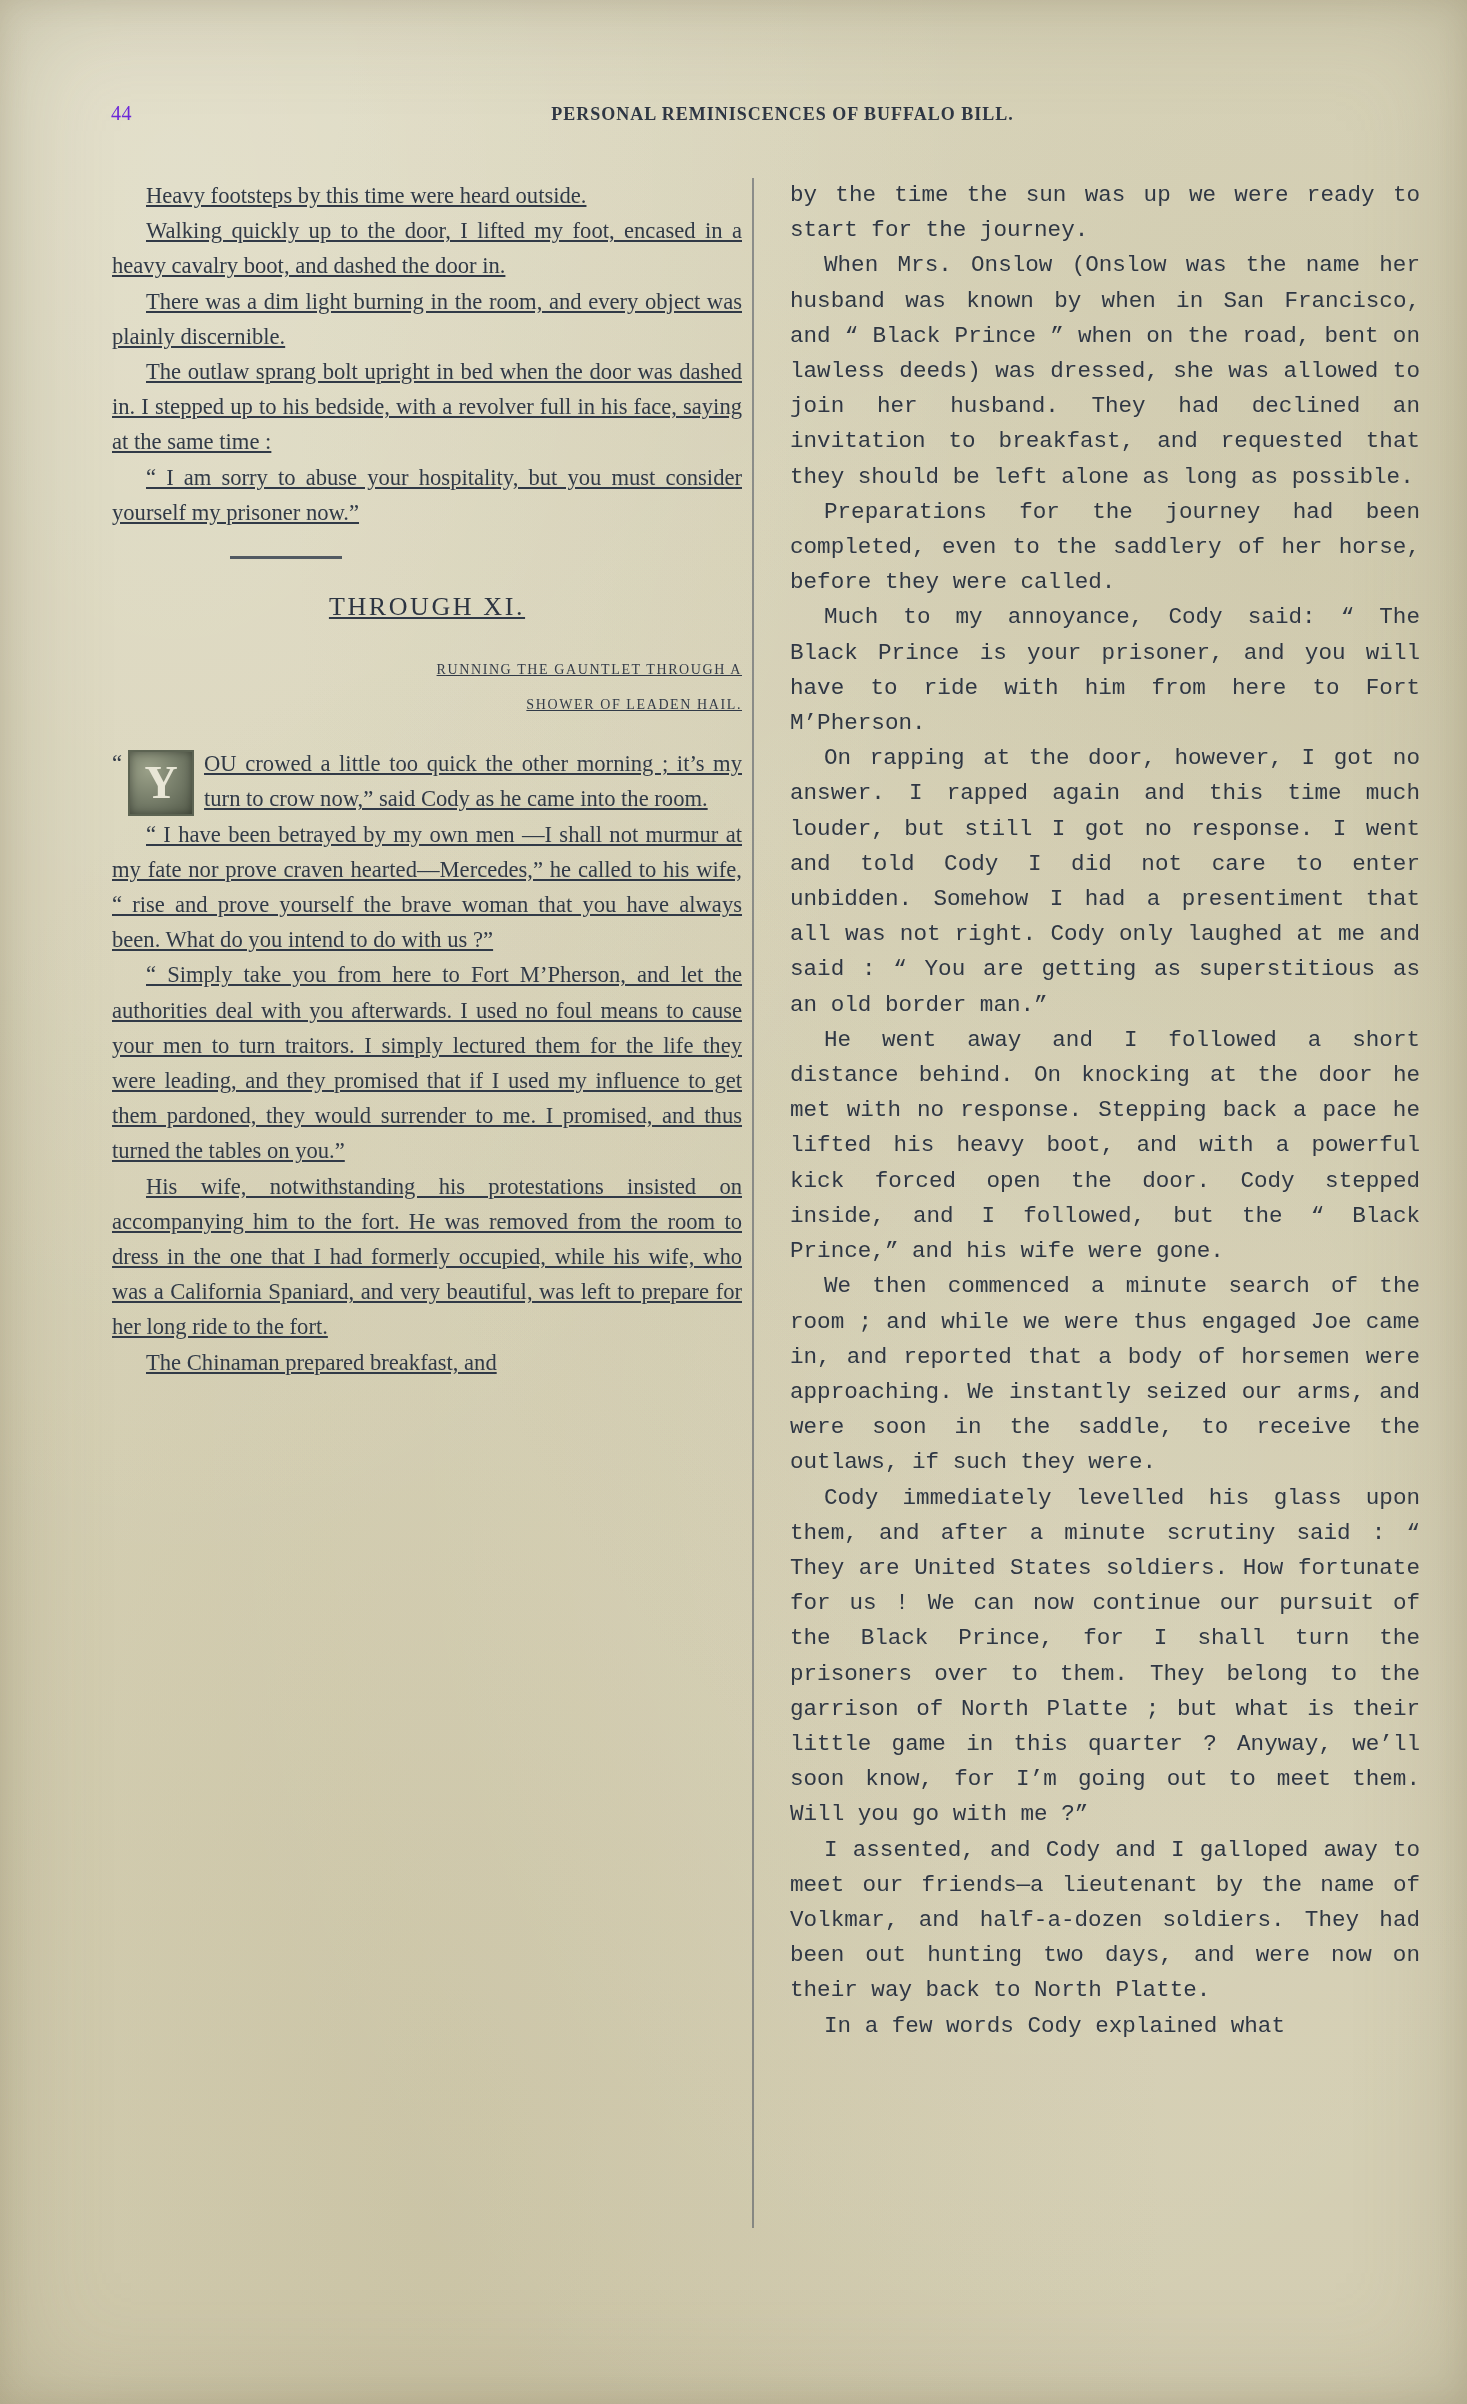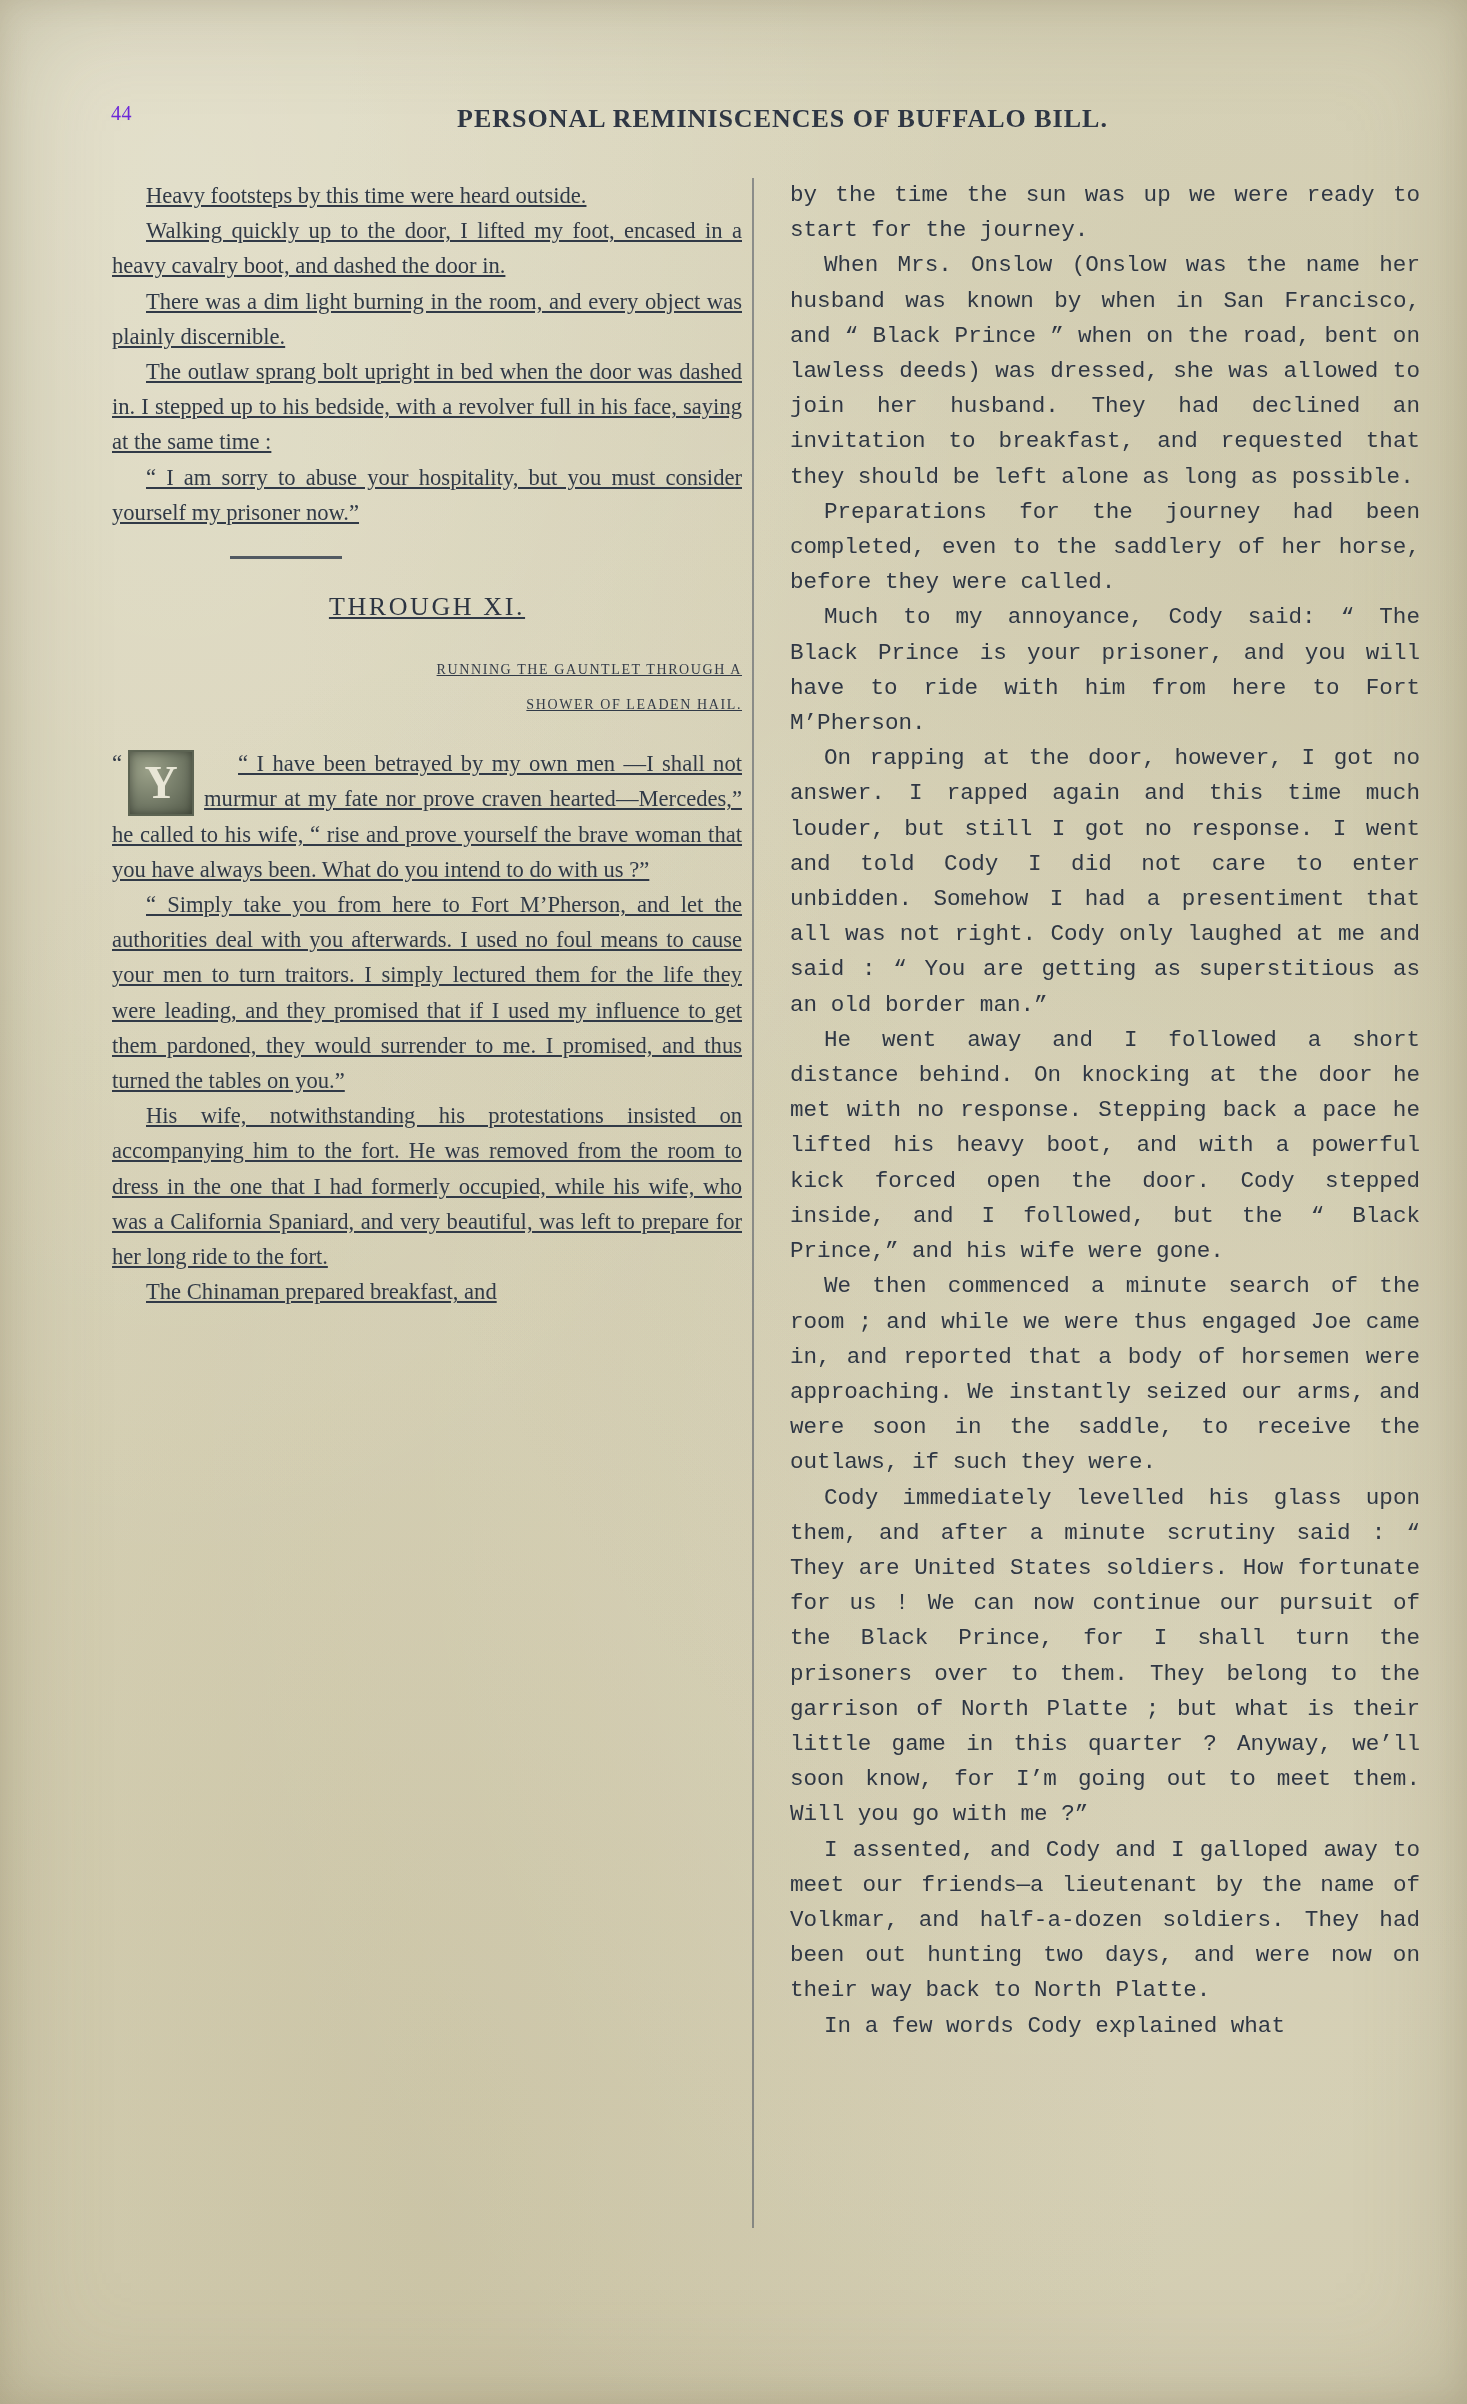--- a/index.html
+++ b/index.html
@@ -53,21 +53,21 @@
     top: 0;
     font-size: 20px;
     letter-spacing: 0.5px;
     color: #6d28d9;
   }
   .head-title {
     position: absolute;
     left: 8px; right: 0;
     top: 2px;
     text-align: center;
-    font-size: 26px;
+    font-size: 18px;
     letter-spacing: 1.0px;
     font-variant: small-caps;
     text-transform: uppercase;
     color: #2f3744;
     font-weight: 700;
     padding-left: 90px;
   }
 
   
   .col {
@@ -182,21 +182,21 @@
     <p>The outlaw sprang bolt upright in bed when the door was dashed in. I stepped up to his bedside, with a revolver full in his face, saying at the same time :</p>
     <p>“ I am sorry to abuse your hospitality, but you must consider yourself my prisoner now.”</p>
 
     <div class="short-rule"></div>
 
     <p class="chapter-title">THROUGH XI.</p>
     <p class="chapter-sub">RUNNING THE GAUNTLET THROUGH A</p>
     <p class="chapter-sub" style="margin-top:-22px;">SHOWER OF LEADEN HAIL.</p>
 
     <p class="dropcap-para">
-      <span class="quote-lead">“</span><span class="dropcap">Y</span>
+      <span class="quote-lead">“</span><span class="dropcap">Y</span><span>OU crowed a little too quick the other morning ; it’s my turn to crow now,” said Cody as he came into the room.</span>
     </p>
 
     <p>“ I have been betrayed by my own men —I shall not murmur at my fate nor prove craven hearted—Mercedes,” he called to his wife, “ rise and prove yourself the brave woman that you have always been. What do you intend to do with us ?”</p>
     <p>“ Simply take you from here to Fort M’Pherson, and let the authorities deal with you afterwards. I used no foul means to cause your men to turn traitors. I simply lectured them for the life they were leading, and they promised that if I used my influence to get them pardoned, they would surrender to me. I promised, and thus turned the tables on you.”</p>
     <p>His wife, notwithstanding his protestations insisted on accompanying him to the fort. He was removed from the room to dress in the one that I had formerly occupied, while his wife, who was a California Spaniard, and very beautiful, was left to prepare for her long ride to the fort.</p>
     <p>The Chinaman prepared breakfast, and</p>
   </div>
 
   <div class="col col-right fade-right">
     <p class="noindent">by the time the sun was up we were ready to start for the journey.</p>

